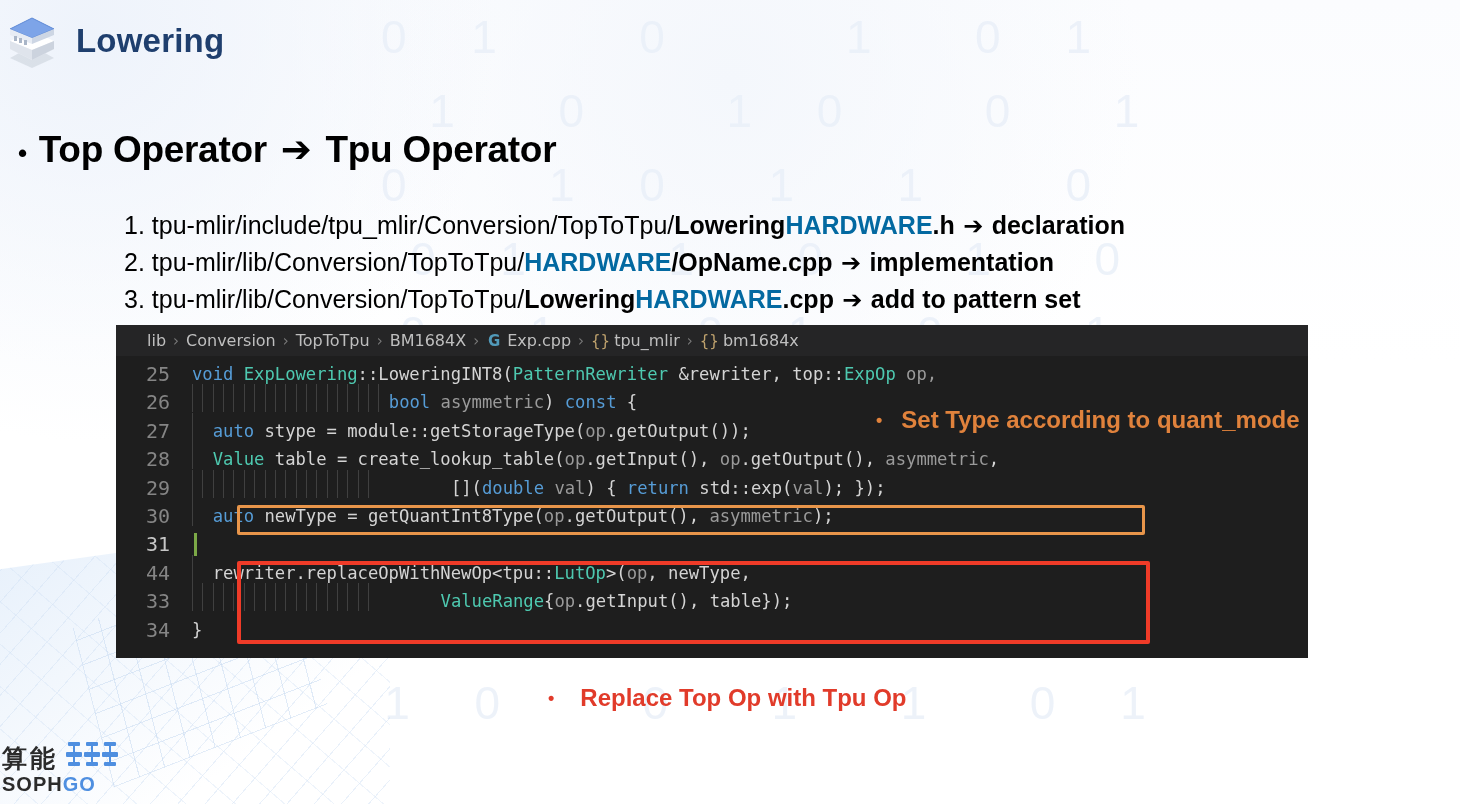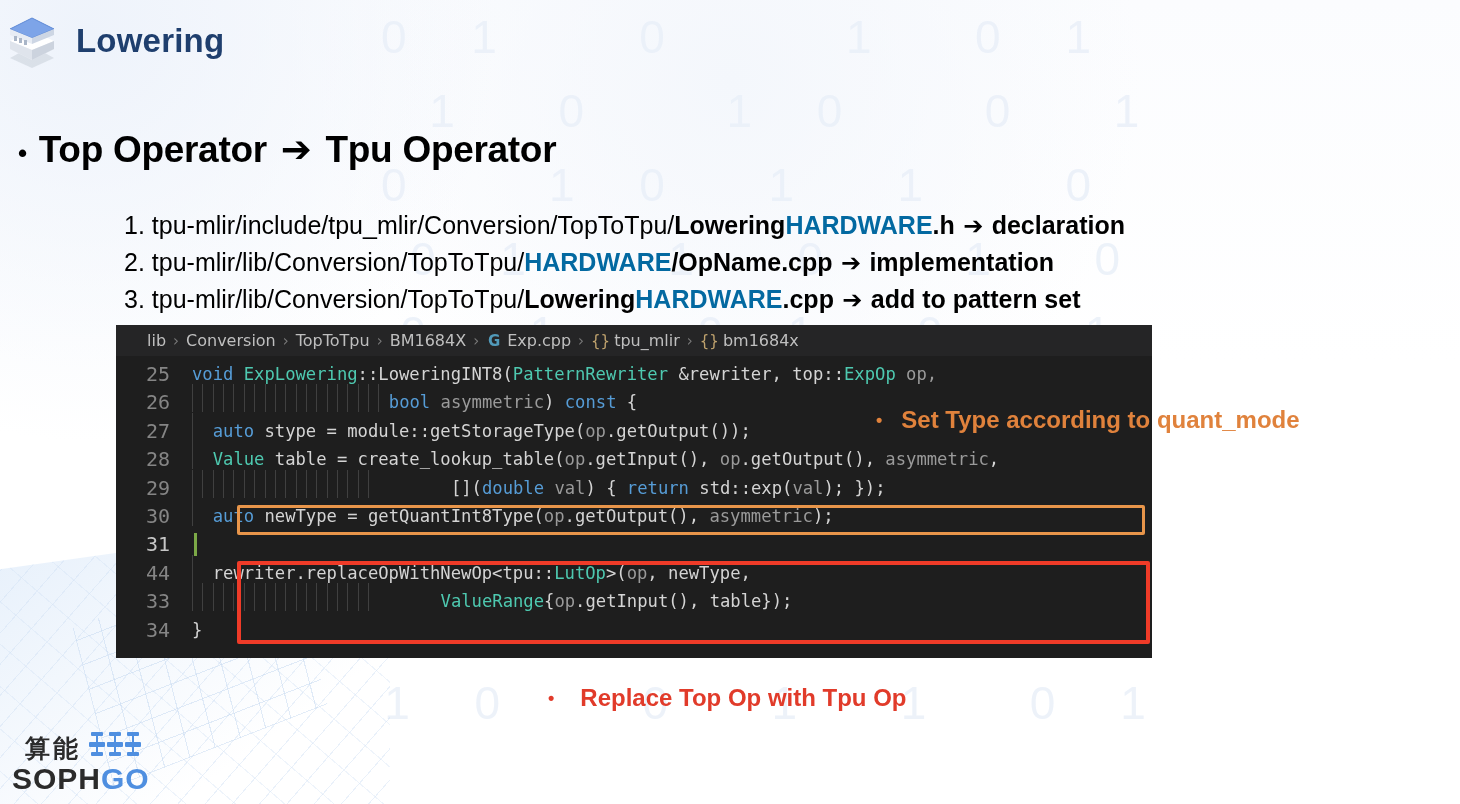--- a/index.html
+++ b/index.html
@@ -95,21 +95,21 @@
   }
   .num-list .ln { display: block; }
   .num-list .idx { font-weight: normal; }
   .b   { font-weight: bold; }
   .red { color: #0369a1; font-weight: bold; }
   .num-list .arrow-glyph { font-weight: bold; font-size: 24px; }
 
   
   .code-panel {
     position: absolute; left: 116px; top: 325px;
-    width: 1036px; height: 333px;
+    width: 1192px; height: 333px;
     background: #1e1e1e;
     overflow: hidden;
   }
   .breadcrumb {
     height: 31px;
     background: #252526;
     display: flex; align-items: center;
     padding-left: 31px;
     font-size: 16px;
     color: #a9a9a9;
@@ -193,26 +193,26 @@
 
   
   .footer-logo {
     position: absolute; left: 2px; bottom: 10px;
     width: 160px;
   }
   .fl-top { display: flex; align-items: flex-end; height: 30px; }
   .fl-cn {
     font-family: "DejaVu Sans", sans-serif;
     font-size: 25px; font-weight: bold; color: #2b2b2b;
-    letter-spacing: 3px; line-height: 1; margin-left: 23px;
+    letter-spacing: 3px; line-height: 1;
   }
   .fl-mark { margin-left: 6px; }
   .fl-word {
-    font-size: 30px; font-weight: bold; letter-spacing: 1px;
-    line-height: 1; margin-top: 3px; margin-left: 10px;
+    font-size: 20px; font-weight: bold; letter-spacing: 1px;
+    line-height: 1; margin-top: 3px;
   }
   .fl-word .dark { color: #2b2b2b; }
   .fl-word .blue { color: #4f8fe0; }
 </style>
 </head>
 <body>
 
 <div class="bg-wash"></div>
 <div class="bg-binary" id="bg-binary"><span>0 1   0    1  0 1</span><span> 1  0   1 0   0  1</span><span>0   1 0  1  1   0</span><span>0 1   1  0   1  0</span><span> 0  1   0 1  0   1</span><span>1  0 1   0  1 0  0</span><span> 1 0   1  0  1   1</span><span>0  1  0   1 0  1 0</span><span>  0 1  1 0   0 1</span><span>1 0   0  1  1  0 1</span></div>
 <div class="bg-circuit"></div>

